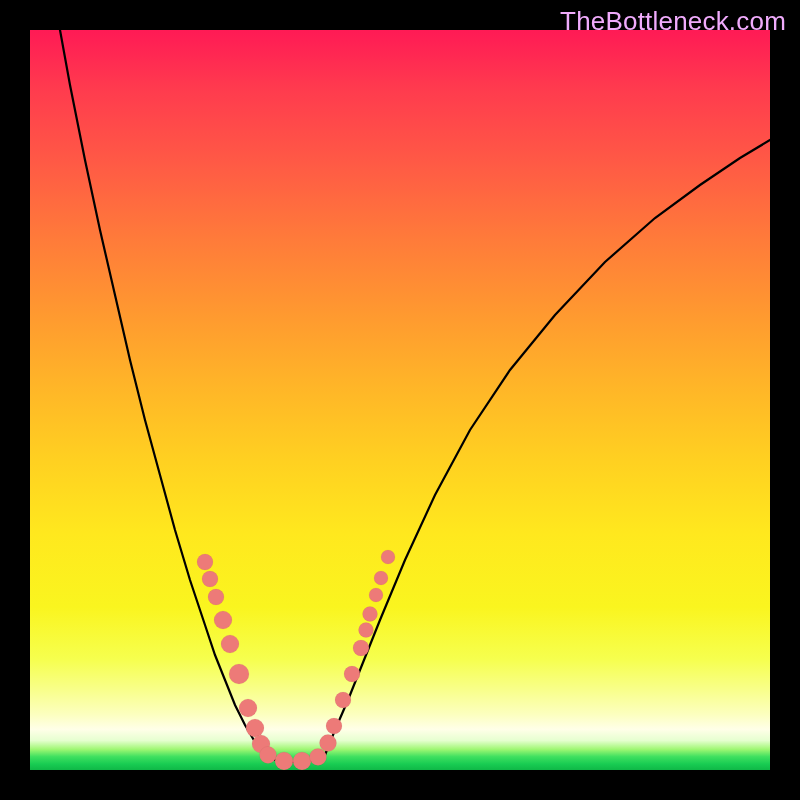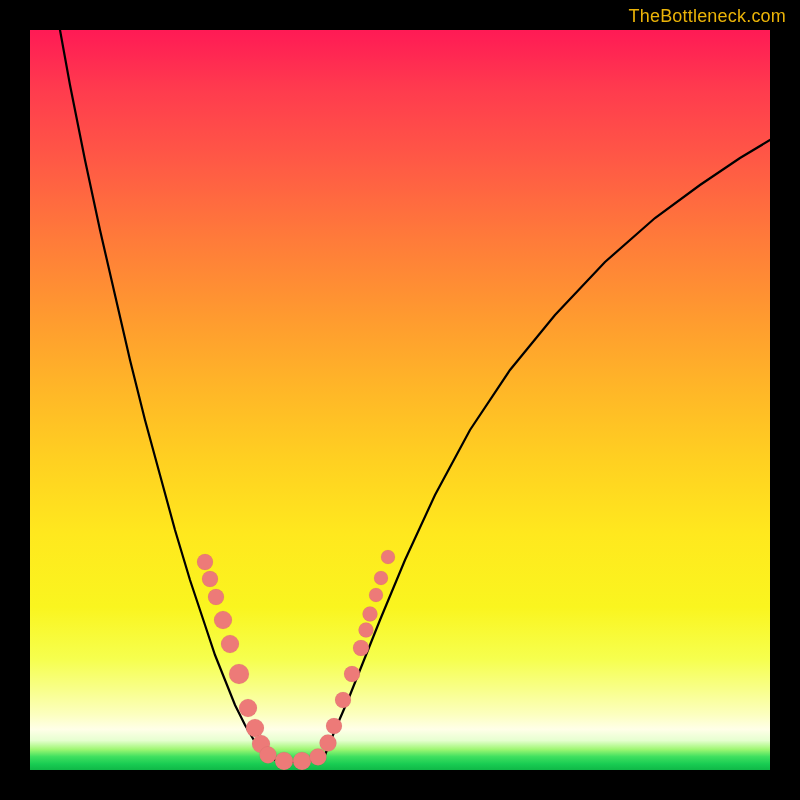--- a/index.html
+++ b/index.html
@@ -44,22 +44,22 @@
       #9ff773 97.2%,
       #3fe060 98.2%,
       #18cc52 99.2%,
       #0fb847 100%
     );
   }
   .watermark {
     position: absolute;
     top: 6px;
     right: 14px;
-    color: #eab308;
-    font-size: 18px;
+    color: #f0abfc;
+    font-size: 26px;
     font-weight: 500;
     letter-spacing: 0.2px;
     font-family: Arial, Helvetica, sans-serif;
   }
   svg.overlay {
     position: absolute;
     left: 0;
     top: 0;
     width: 740px;
     height: 740px;

